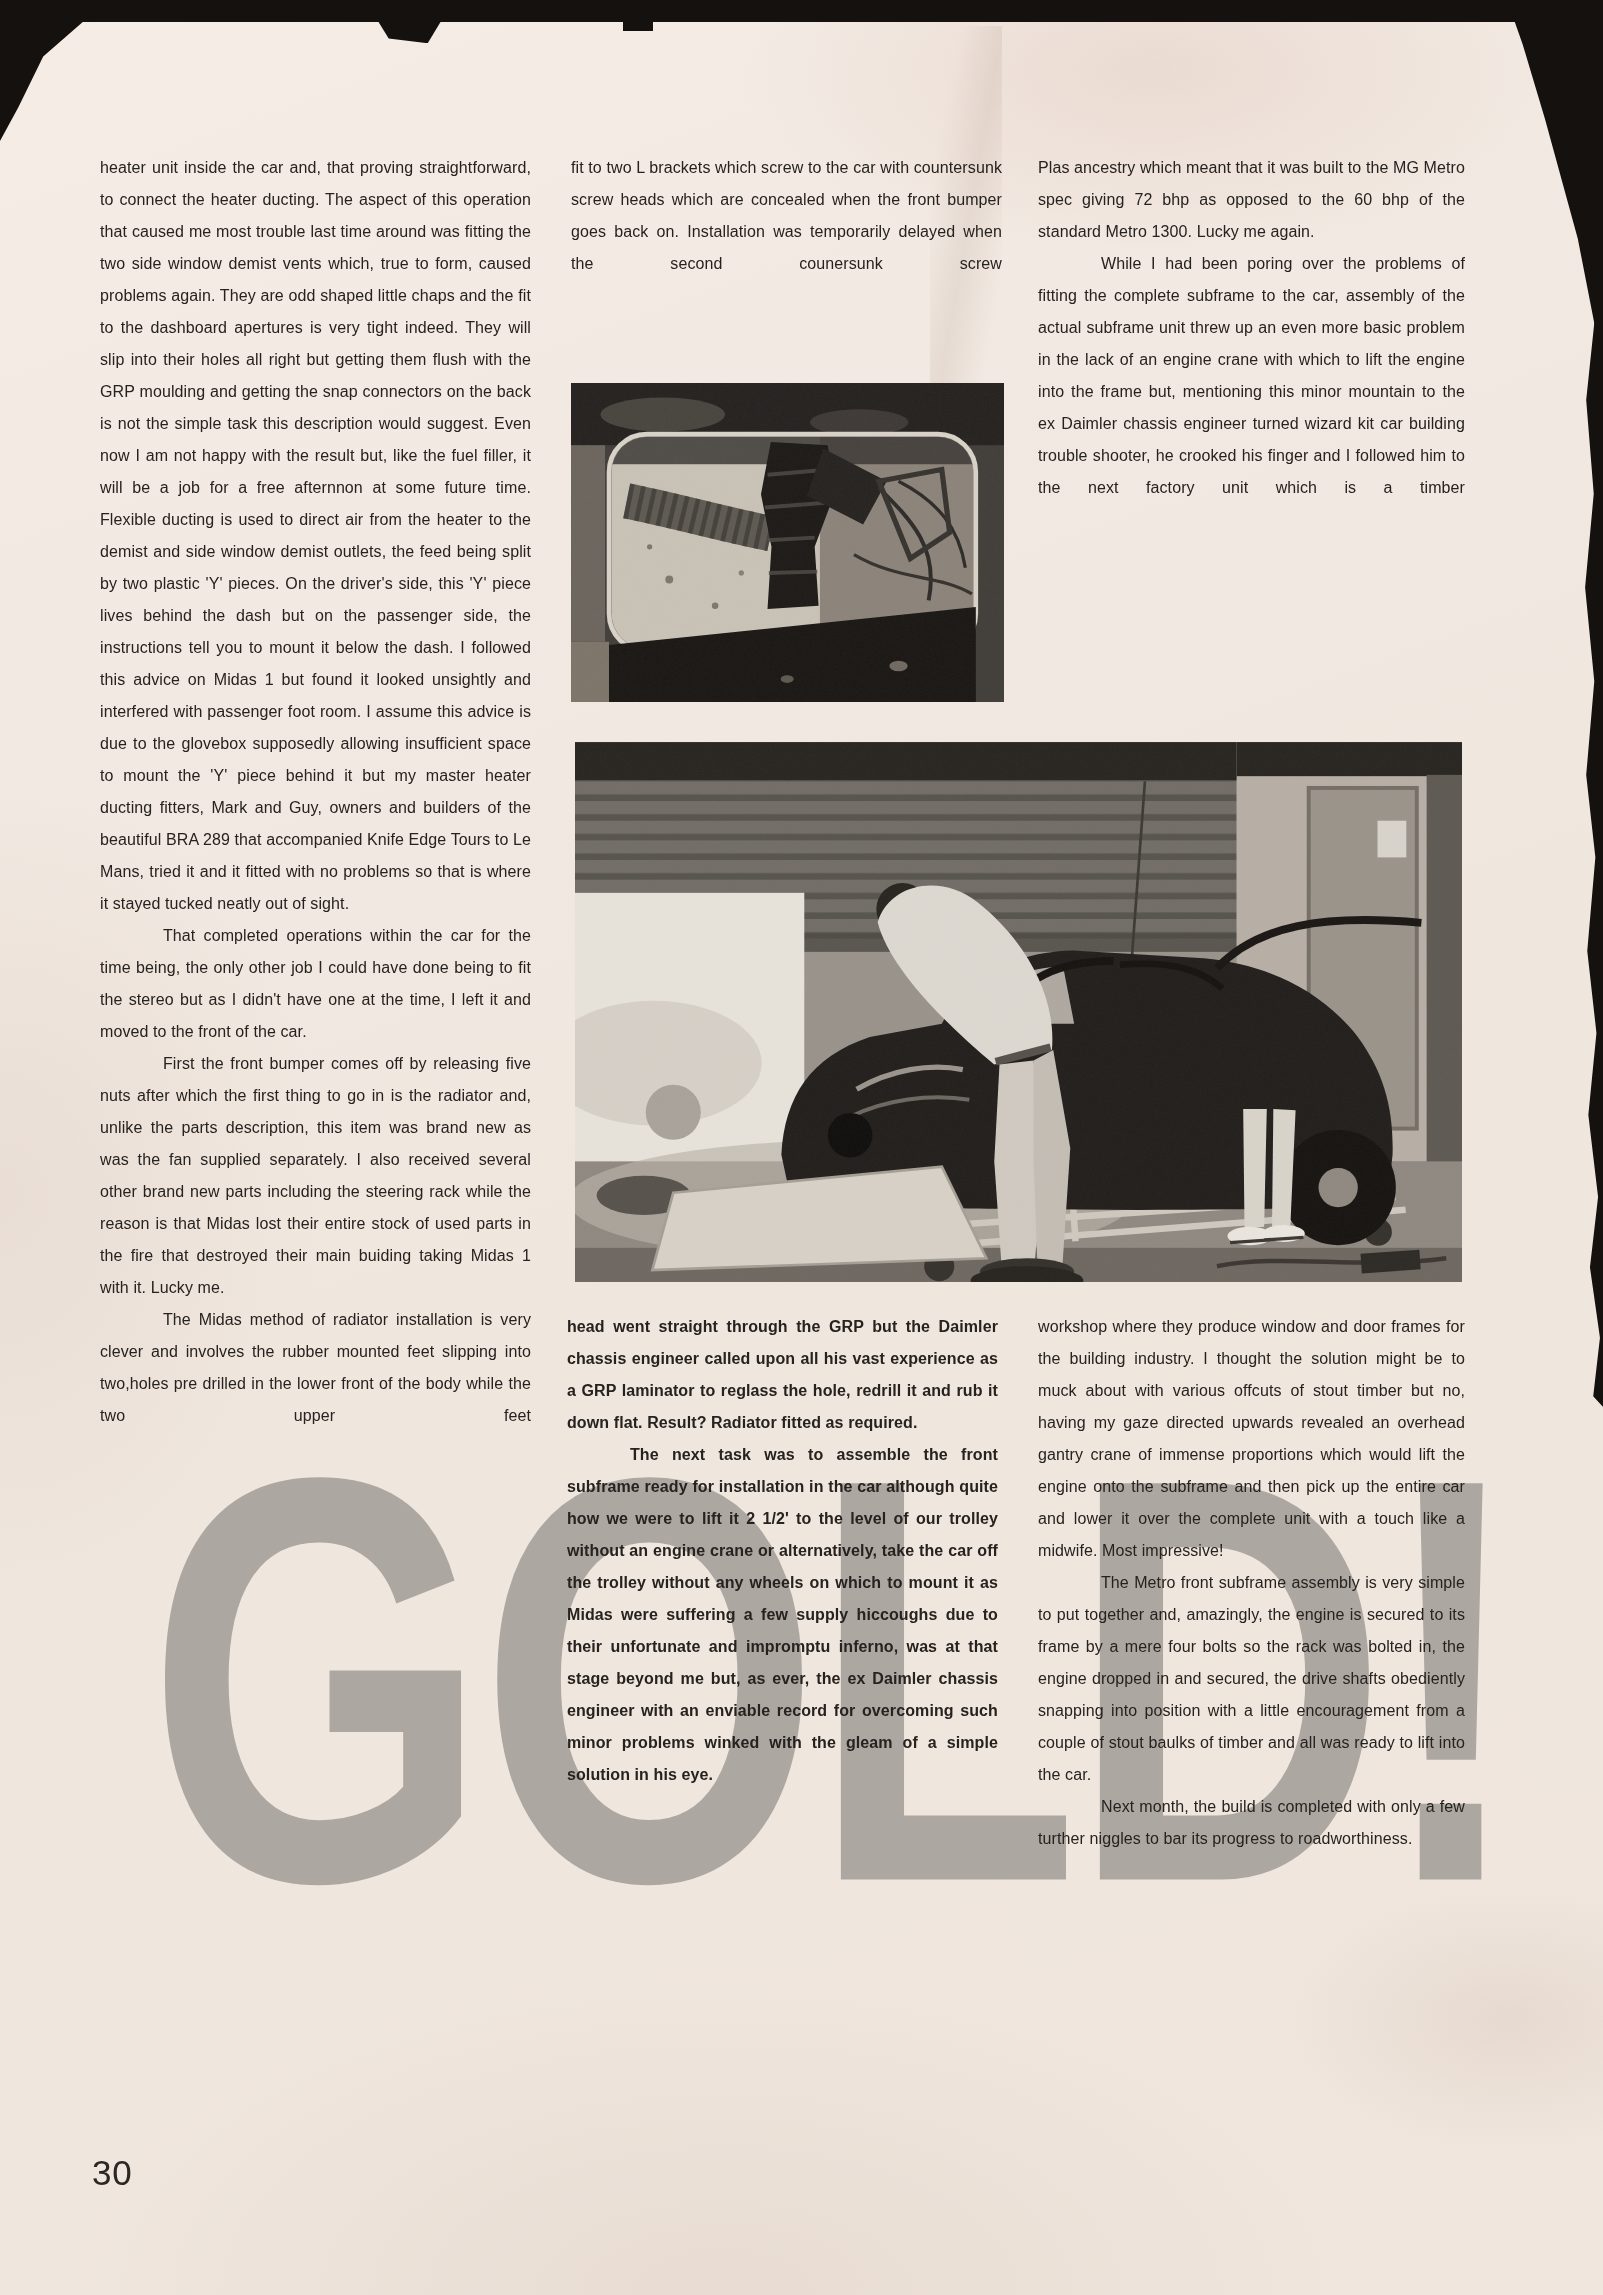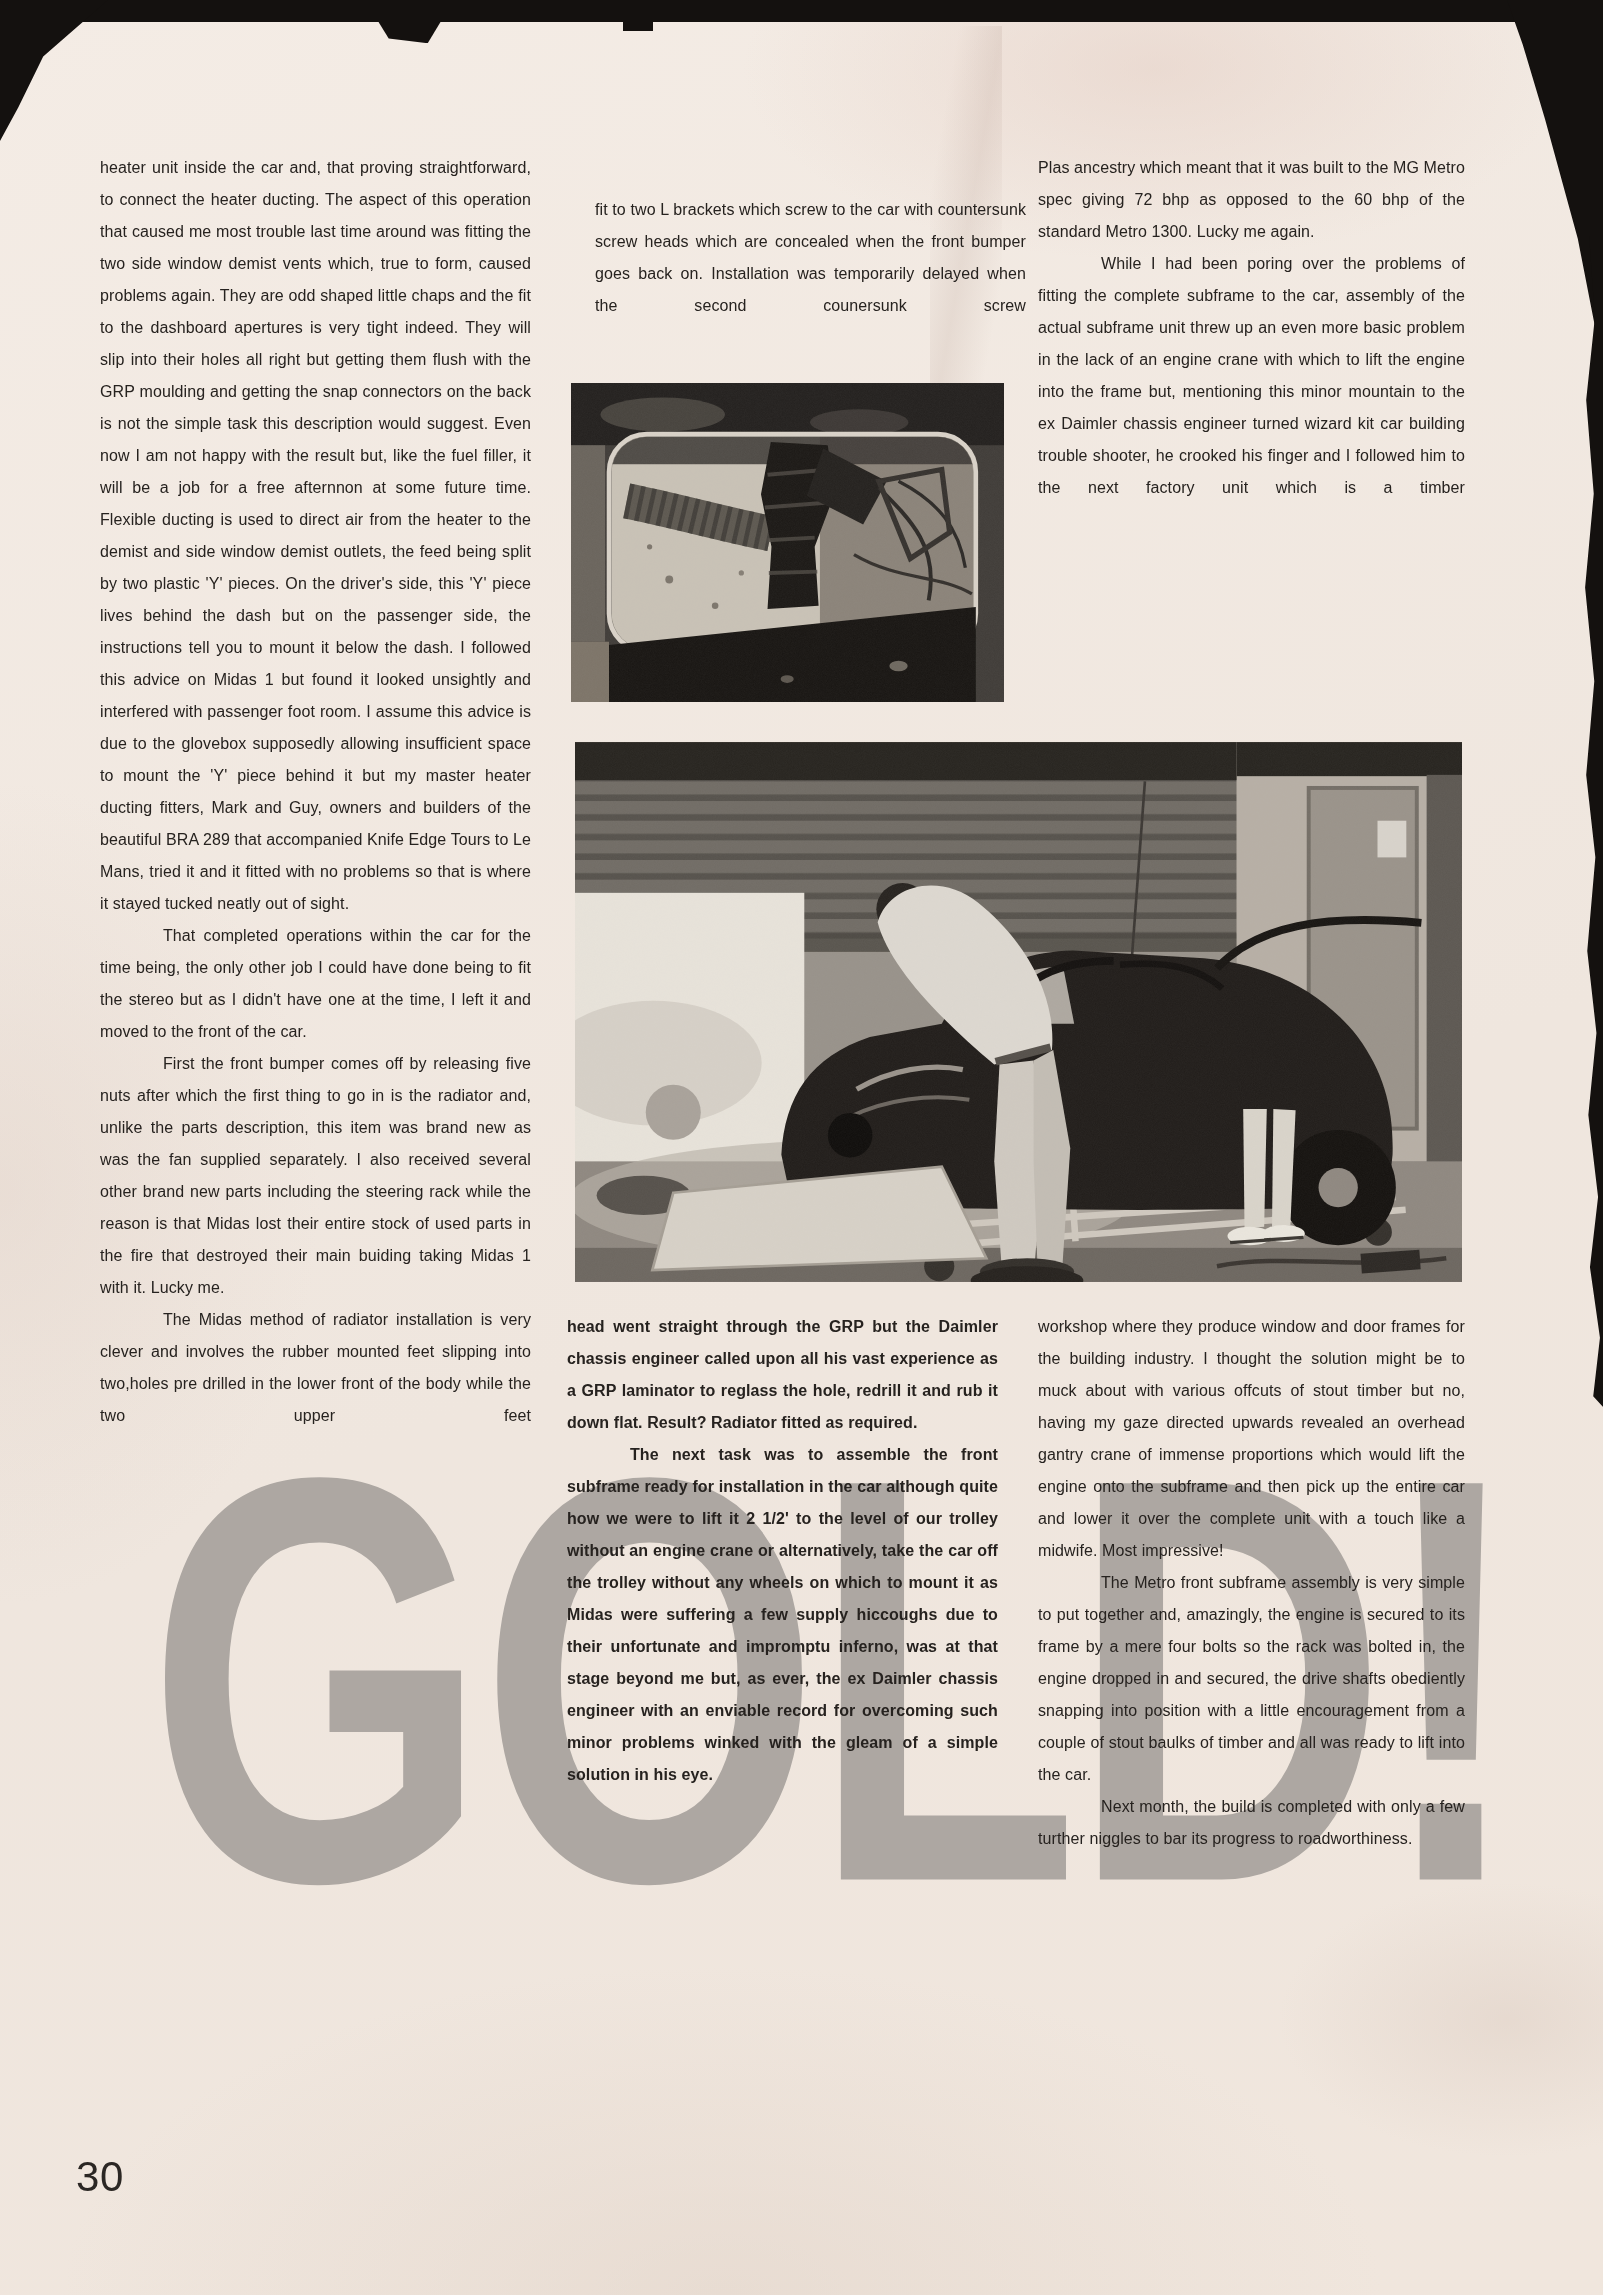--- a/index.html
+++ b/index.html
@@ -12,35 +12,35 @@
     background:
       radial-gradient(589px 275px at 72% 3%, rgba(228,206,196,.55), transparent 70%),
       radial-gradient(458px 589px at 0% 52%, rgba(222,206,196,.40), transparent 70%),
       radial-gradient(917px 458px at 45% 100%, rgba(224,210,199,.50), transparent 72%),
       radial-gradient(327px 196px at 94% 88%, rgba(219,203,192,.45), transparent 70%),
       linear-gradient(160deg,#f4ece5 0%,#efe6de 55%,#f0e6dd 100%);
   }
   
   .col{position:absolute;color:#26221f;font-size:16px;line-height:32px;z-index:3;letter-spacing:0.1px;}
   #col1{left:100px;top:152px;width:431px;}
-  #col2u{left:595px;top:152px;width:431px;margin-top:42px;}
+  #col2u{left:571px;top:152px;width:431px;}
   #col2l{left:567px;top:1311px;width:431px;font-weight:bold;}
   #col3u{left:1038px;top:152px;width:427px;}
   #col3l{left:1038px;top:1311px;width:427px;}
   .para{margin:0;text-align:justify;}
   .para.indent{text-indent:63px;}
   .para.cont{text-align-last:justify;}
   
   .watermark{position:absolute;left:147px;top:1421px;width:1375px;height:544px;z-index:1;opacity:.78;text-align:right;}
   
   .photo{position:absolute;z-index:2;}
   #photo1{left:571px;top:383px;width:433px;height:319px;}
   #photo2{left:575px;top:742px;width:887px;height:540px;}
   
-  .pageno{position:absolute;left:76px;top:2153px;font-size:42px;color:#2b2724;z-index:3;letter-spacing:0.7px;}
+  .pageno{position:absolute;left:92px;top:2153px;font-size:35px;color:#2b2724;z-index:3;letter-spacing:0.7px;}
   
   .art{position:absolute;background:#14110f;z-index:5;}
   .top-strip{left:0;top:0;width:1604px;height:21.6px;}
   .notch1{left:377px;top:19.6px;width:65px;height:23.6px;clip-path:polygon(0 0,100% 0,78% 100%,18% 80%);}
   .notch2{left:623px;top:19.6px;width:30px;height:11.8px;}
   .corner-tl{left:0;top:0;width:108px;height:141px;clip-path:polygon(0 0,100% 0,40% 40%,17% 76%,0 100%);}
   .corner-tr{left:1473px;top:0;width:131px;height:373px;clip-path:polygon(26% 0,100% 0,100% 100%,80% 64%,55% 32%,38% 12%);}
   .edge-right{left:1577px;top:236px;width:27px;height:1172px;
     clip-path:polygon(45% 0,100% 0,100% 100%,60% 99%,85% 94%,48% 88%,78% 82%,42% 75%,72% 68%,38% 61%,68% 53%,34% 46%,64% 38%,30% 30%,62% 22%,34% 14%,66% 7%);}
   .crease{position:absolute;left:930px;top:26px;width:72px;height:419px;z-index:1;

